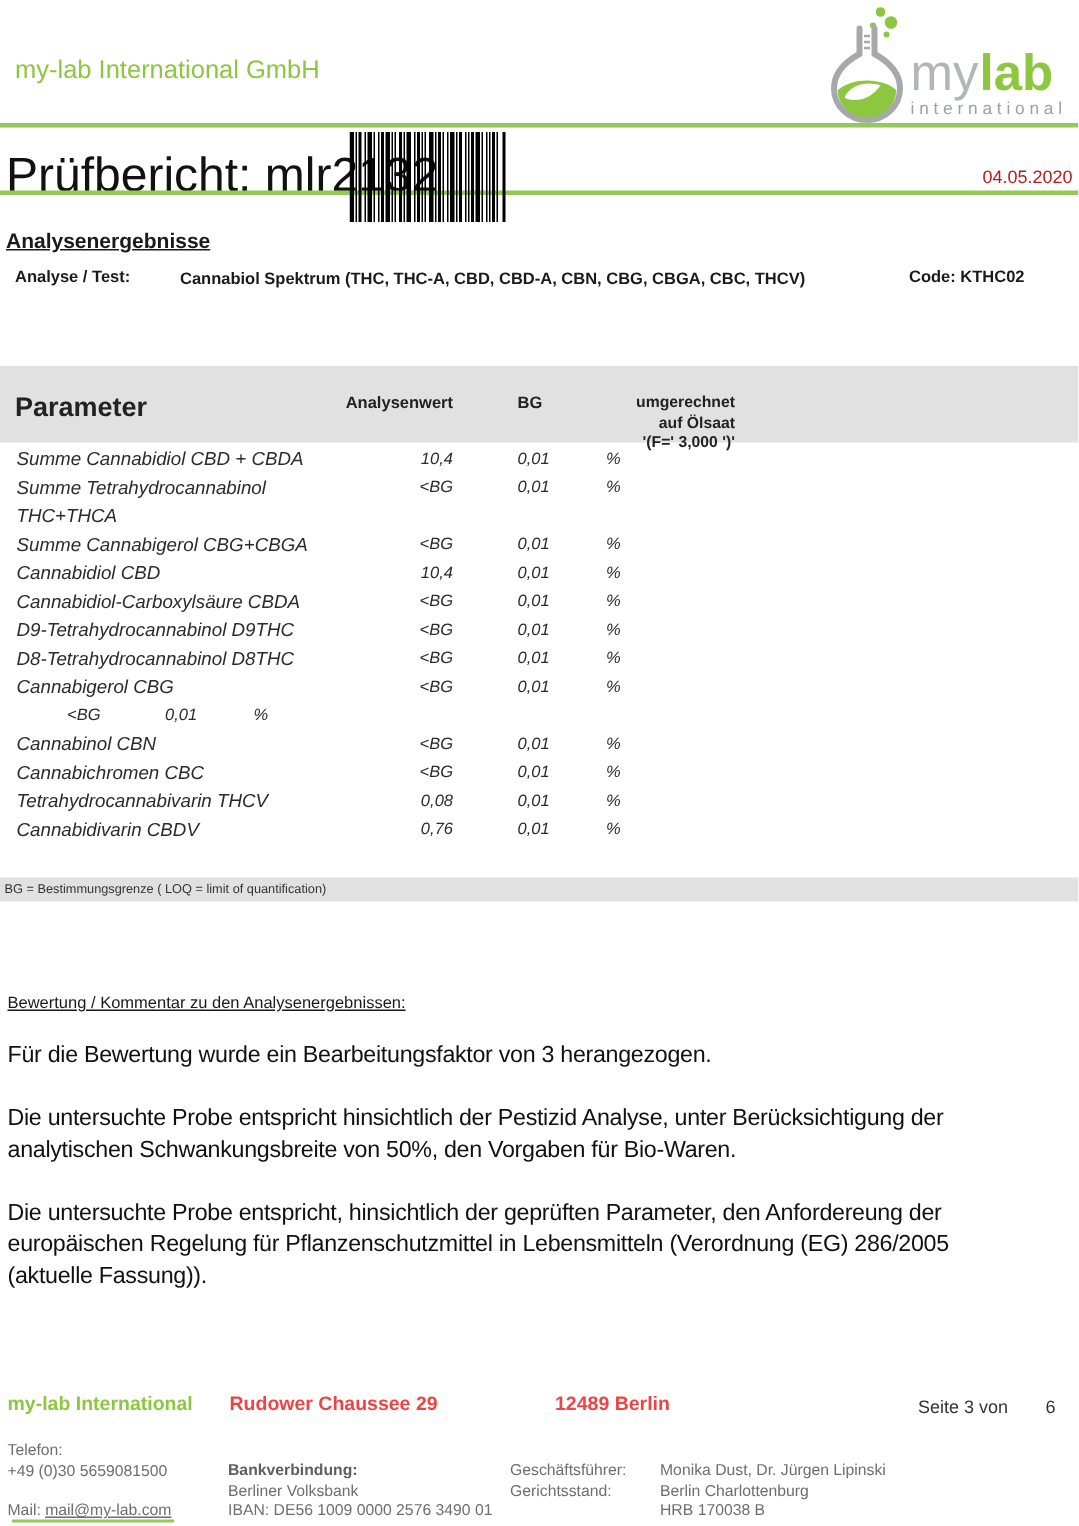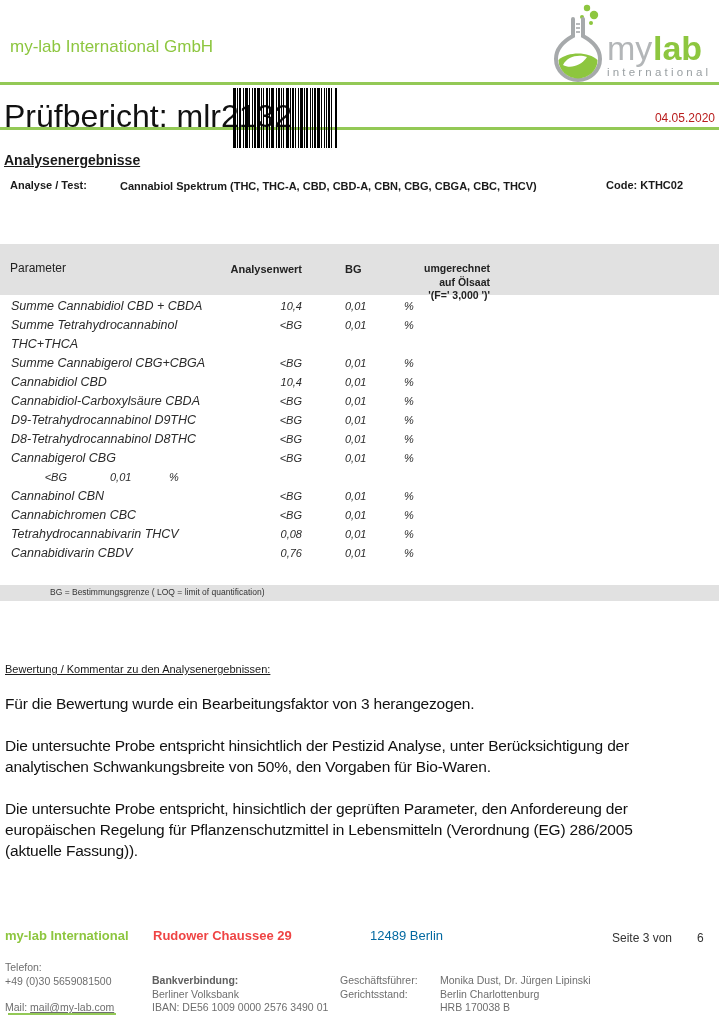--- a/index.html
+++ b/index.html
@@ -21,43 +21,43 @@
   .barcode .gap { background:transparent; height:100%; flex:none; }
 
   
   .section-title { position:absolute; left:4px; top:152px; font-size:14px; font-weight:bold; text-decoration:underline; }
   .test-label { position:absolute; left:10px; top:179px; font-size:11px; font-weight:bold; }
   .test-value { position:absolute; left:120px; top:179px; width:462px; font-size:11px; font-weight:bold; line-height:15px; }
   .test-code  { position:absolute; left:606px; top:179px; font-size:11px; font-weight:bold; }
 
   
   .thead-band { position:absolute; left:0; top:244px; width:719px; height:51px; background:#e1e1e1; }
-  .th-parameter { position:absolute; left:10px; top:261px; font-size:12px; font-weight:normal; color:#222; }
+  .th-parameter { position:absolute; left:10px; top:261px; font-size:18px; font-weight:bold; color:#222; }
   .th-analysenwert { position:absolute; left:230px; top:263px; width:72px; text-align:right; font-size:11px; font-weight:bold; color:#222; }
   .th-bg { position:absolute; left:345px; top:263px; font-size:11px; font-weight:bold; color:#222; }
   .th-umgerechnet { position:absolute; left:380px; top:262px; width:110px; text-align:right; font-size:10.5px; font-weight:bold; line-height:13.5px; color:#222; }
   .tbody { position:absolute; left:0; top:297px; width:719px;font-style:italic; }
   .trow { display:flex; align-items:flex-start; }
   .trow > div { line-height:19px; }
   .c-param { width:235px; padding-left:11px; font-size:12.5px; color:#2b2b2b; }
   .c-val { width:67px; text-align:right; font-size:11px; color:#2b2b2b; }
   .c-bg { width:90px; padding-left:43px; font-size:11px; color:#2b2b2b; }
   .c-unit { width:40px; padding-left:12px; font-size:11px; color:#2b2b2b; }
   .tfoot-band { position:absolute; left:0; top:585px; width:719px; height:16px; background:#e1e1e1; }
-  .tfoot-note { position:absolute; left:3px; top:587px; font-size:8.5px; color:#333;margin-left:47px; }
+  .tfoot-note { position:absolute; left:3px; top:587px; font-size:8.5px; color:#333; }
 
   
   .comments { position:absolute; left:5px; top:663px; width:670px; }
   .comments-heading { font-size:11px; text-decoration:underline; color:#1a1a1a; margin-bottom:18px; }
   .comments p { font-size:15.5px; letter-spacing:-0.2px; line-height:21px; margin-bottom:21px; color:#111; }
 
   
   .f-company { position:absolute; left:5px; top:928px; font-size:13px; font-weight:bold; color:#8dc63f; }
   .f-street { position:absolute; left:153px; top:928px; font-size:13px; font-weight:bold; color:#ef4444; }
-  .f-city { position:absolute; left:370px; top:928px; font-size:13px; font-weight:normal; color:#0369a1; }
+  .f-city { position:absolute; left:370px; top:928px; font-size:13px; font-weight:bold; color:#ef4444; }
   .f-page { position:absolute; left:612px; top:931px; font-size:12px; color:#333; }
   .f-page-total { position:absolute; left:697px; top:931px; font-size:12px; color:#333; }
   .f-small { font-size:10.5px; color:#6e6e6e; line-height:13.5px; }
   .f-col1 { position:absolute; left:5px; top:961px; }
   .f-col1 .mailrow { margin-top:13px; }
   .f-col2 { position:absolute; left:152px; top:974px; }
   .f-col3 { position:absolute; left:340px; top:974px; }
   .f-col4 { position:absolute; left:440px; top:974px; }
   .f-bold { font-weight:bold; color:#5f5f5f; }
   .mail-link { text-decoration:underline; color:#6e6e6e; }

